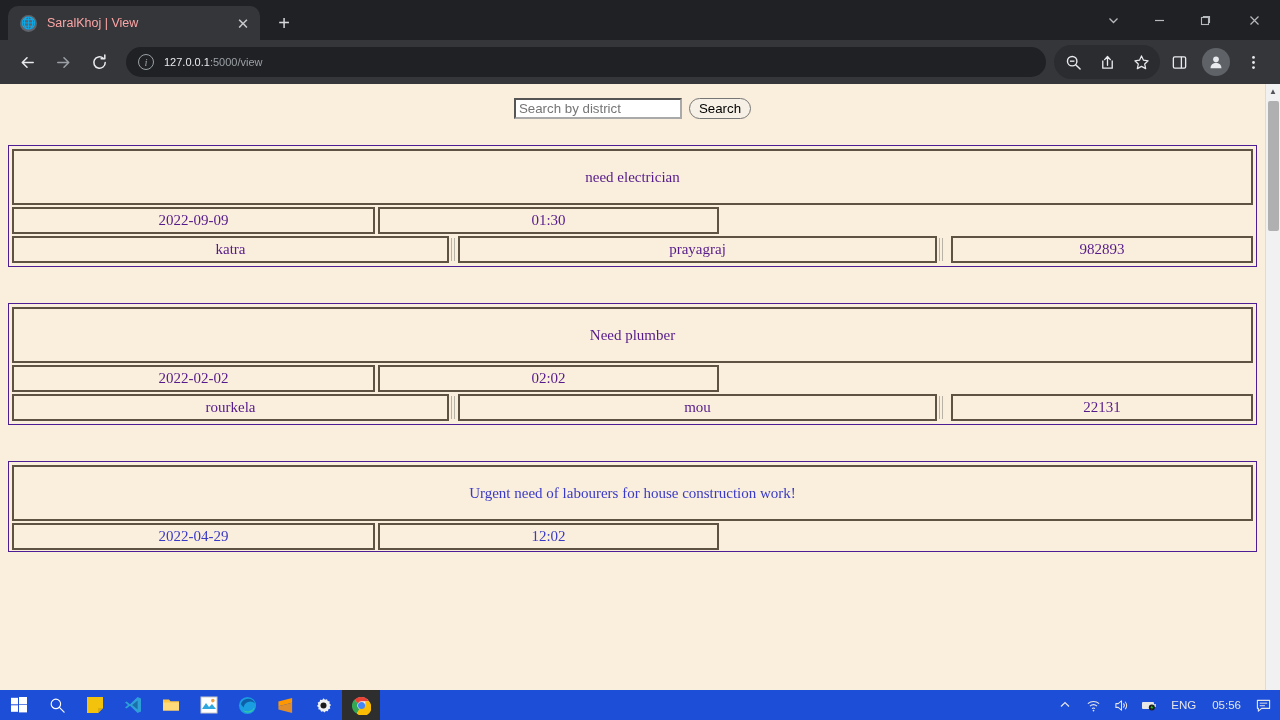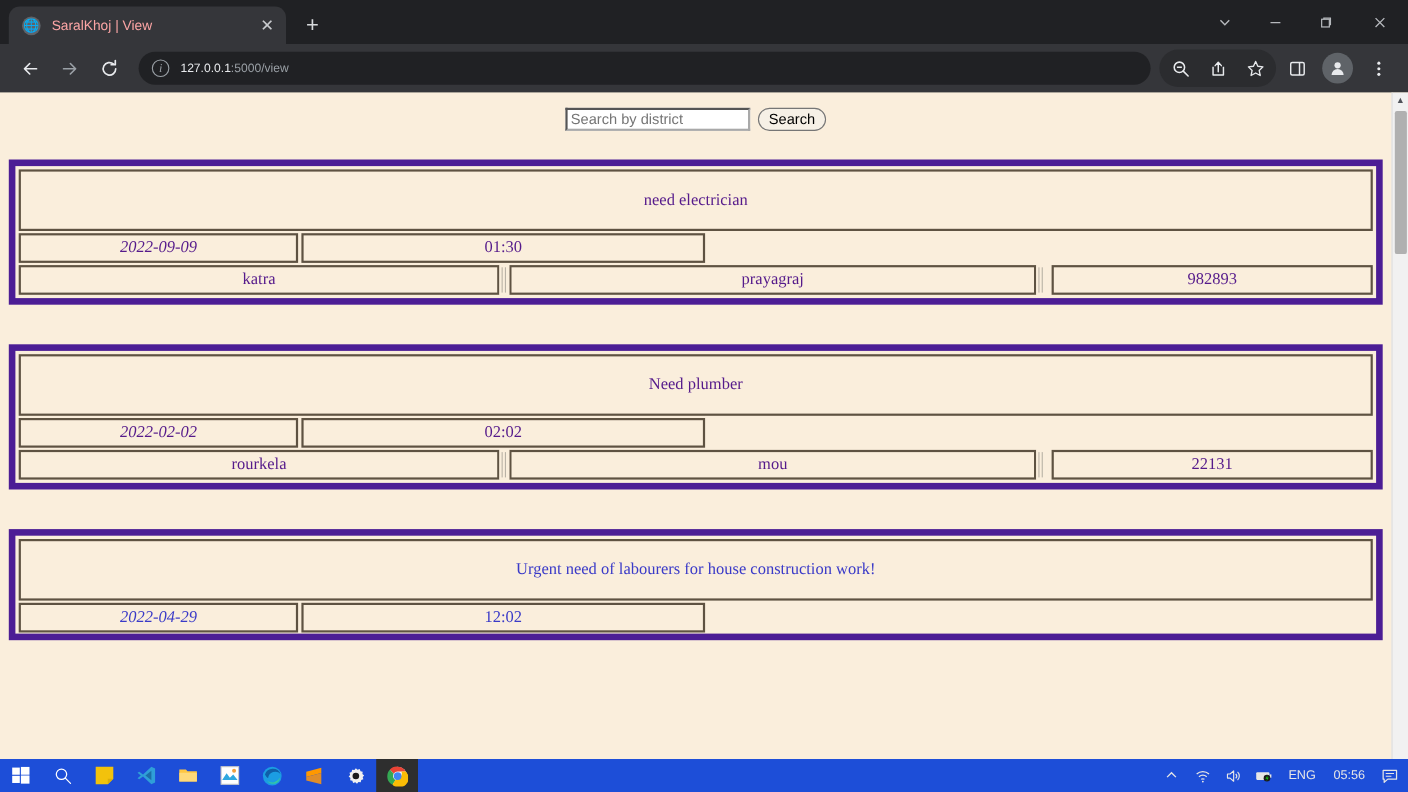--- a/index.html
+++ b/index.html
@@ -110,39 +110,39 @@
   .search-input::placeholder { color: #757575; }
   .search-btn {
     font-size: 13.3px; font-family: "Liberation Sans", sans-serif;
     padding: 2px 9px; background: #f6f0e6;
     border: 1px solid #767676; border-radius: 11px; color: #000;
   }
 
   
   .cards { margin-top: 22px; }
   .card {
-    border: 6px solid #4c1d95; background: #faeedc;
+    border: 1px solid #4c1d95; background: #faeedc;
     margin: 0 0 36px 0; padding: 1px;
   }
   .card-title-box {
     border: 2px solid #5e5242; background: #faeedc;
     height: 56px; display: flex; align-items: center; justify-content: center;
     margin: 2px;
   }
   .card-title {
     font-family: "Liberation Serif", serif; font-size: 15px; text-align: center;
   }
   .row2 { display: flex; margin: 2px 2px 0 2px; }
   .cell {
     border: 2px solid #5e5242; background: #faeedc;
     font-family: "Liberation Serif", serif; font-size: 15px;
     text-align: center; padding: 3px 2px; overflow: hidden; white-space: nowrap;
   }
-  .cell-date { width: 254px; font-style: italic; }
-  .cell-time { width: 367px; margin-left: 3px; }
+  .cell-date { width: 363px; }
+  .cell-time { width: 341px; margin-left: 3px; }
   .row3 { display: flex; margin: 2px; align-items: stretch; }
   .cell-loc { width: 437px; }
   .sep {
     width: 9px; flex: 0 0 auto; align-self: stretch; position: relative;
     background: #faeedc;
   }
   .sep::before, .sep::after {
     content: ""; position: absolute; top: 2px; bottom: 2px; width: 1px;
     background: #b9b2a6;
   }

